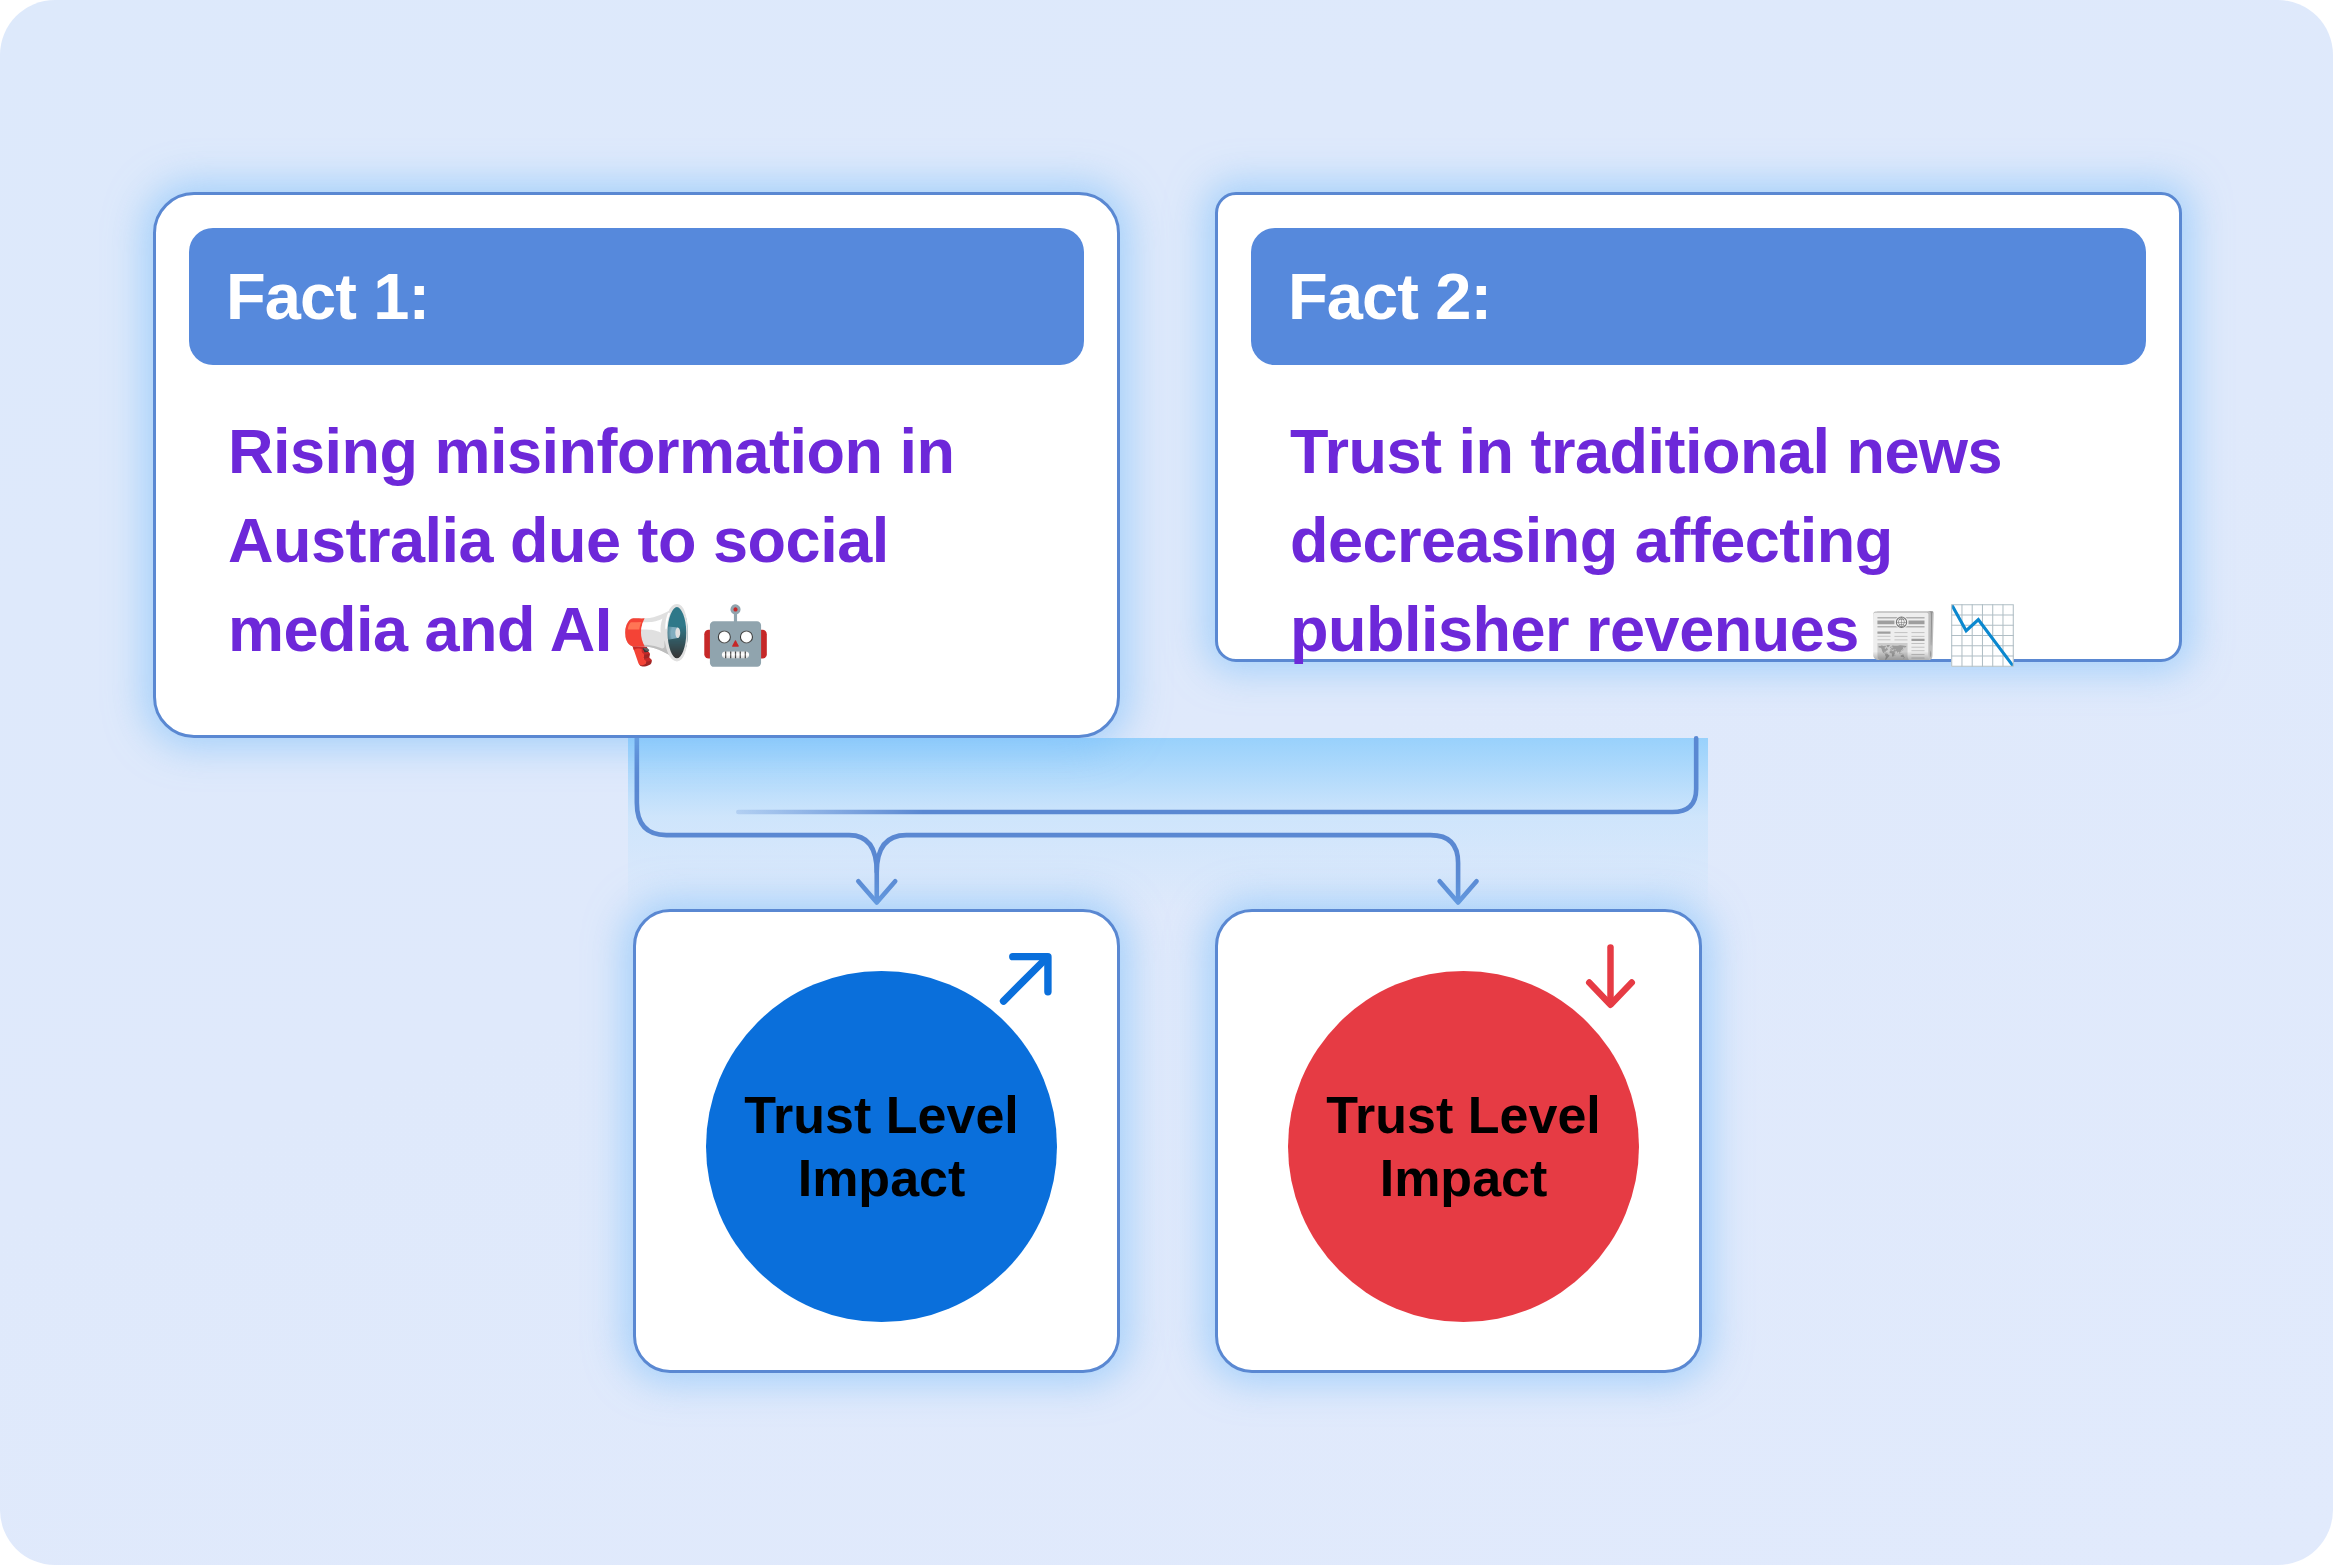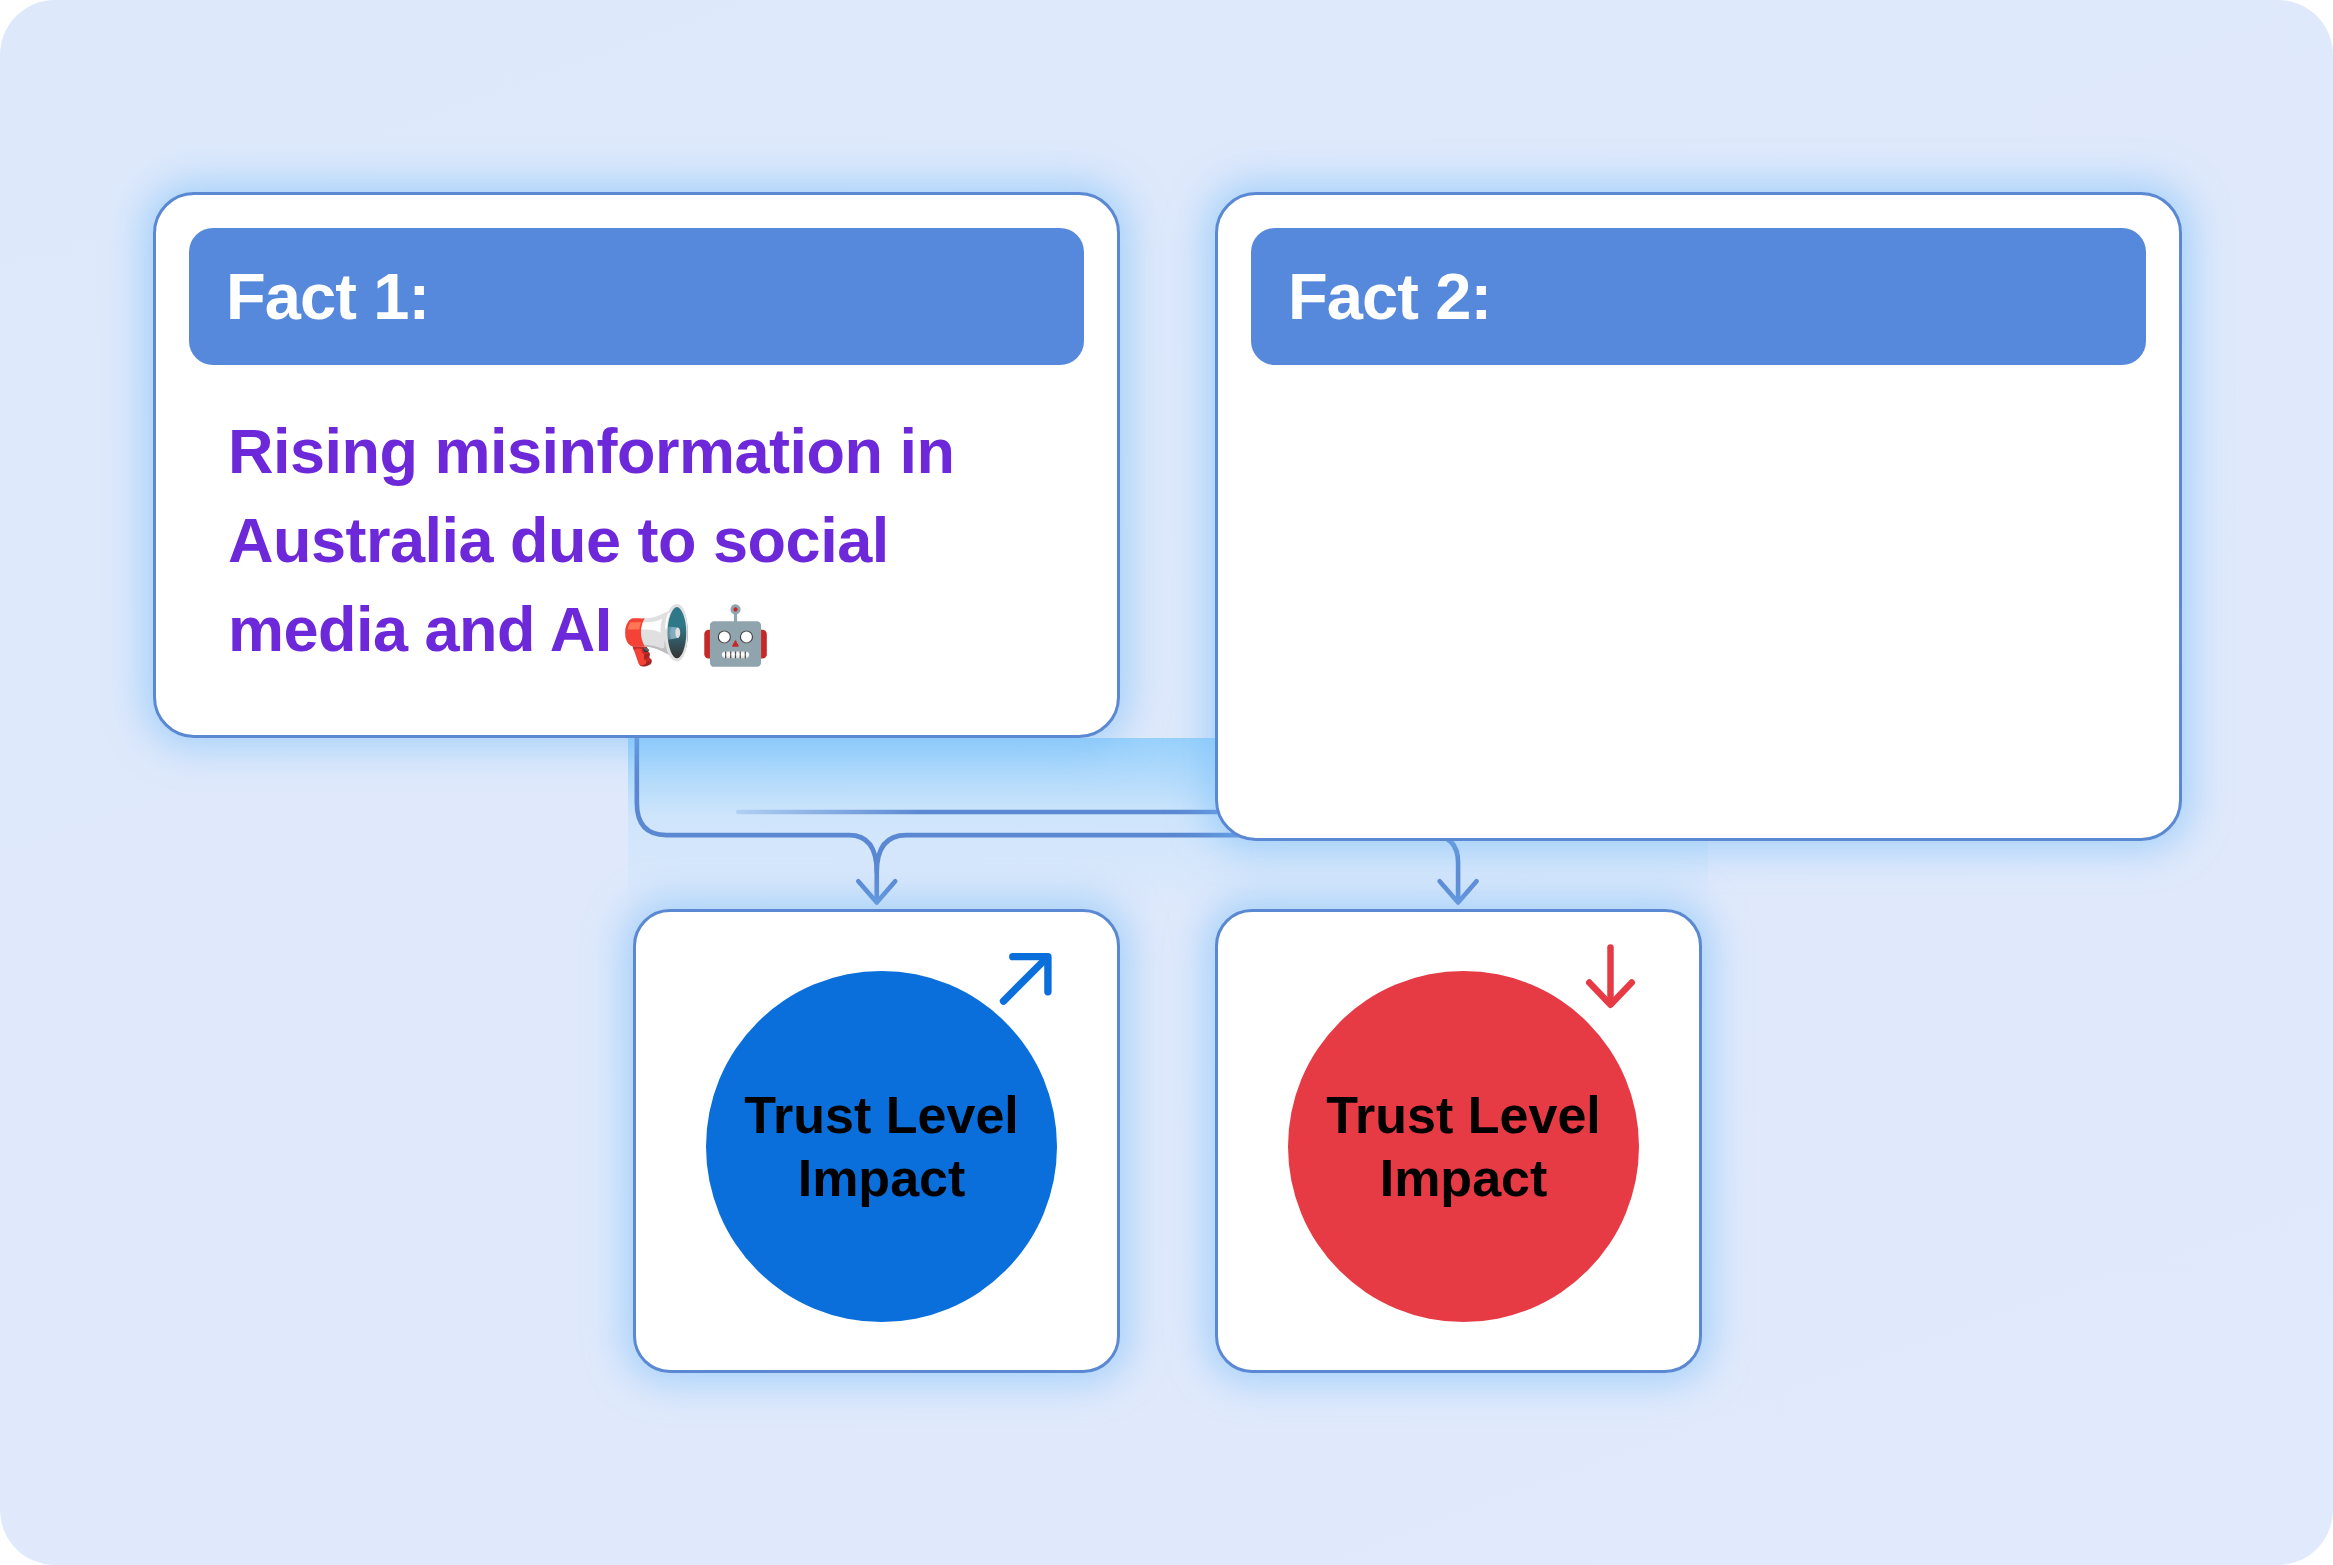--- a/index.html
+++ b/index.html
@@ -15,21 +15,21 @@
     overflow: hidden;
   }
   .fact-card {
     position: absolute; box-sizing: border-box;
     background: #ffffff;
     border: 3.7px solid #5a88d2;
     border-radius: 41px;
     box-shadow: 0 0 37px 9.2px rgba(120, 190, 250, 0.55);
   }
   .fact-card.c1 { left: 153px; top: 192px; width: 967px; height: 546px; }
-  .fact-card.c2 { left: 1215px; top: 192px; width: 967px; height: 649px; }
+  .fact-card.c2 { left: 1215px; top: 192px; width: 967px; height: 470px; border-radius: 21px; }
   .fact-header {
     position: absolute; left: 33px; top: 33px; right: 33px; height: 137px;
     background: #5689dc; border-radius: 24px;
     display: flex; align-items: center;
   }
   .fact-title {
     margin-left: 37px;
     color: #ffffff; font-weight: bold; font-size: 65px; letter-spacing: -0.9px;
   }
   .fact-body {
@@ -100,20 +100,27 @@
       <div>
         <span>media and AI</span><span class="emoji">📢</span><span class="emoji">🤖</span>
       </div>
     </div>
   </div>
 
   <div class="fact-card c2">
     <div class="fact-header">
       <span class="fact-title">Fact 2:</span>
     </div>
+    <div class="fact-body">
+      <div>Trust in traditional news</div>
+      <div>decreasing affecting</div>
+      <div>
+        <span>publisher revenues</span><span class="emoji">📰</span><span class="emoji">📉</span>
+      </div>
+    </div>
   </div>
 
   <div class="impact-card left">
     <div class="impact-circle">
       <span>Trust Level</span>
       <span>Impact</span>
     </div>
     <svg class="trend-icon" viewBox="0 0 70 80">
       <g fill="none" stroke="#0a6fdb" stroke-width="8" stroke-linecap="round" stroke-linejoin="round">
         <path d="M8 66 L54 20"></path>

